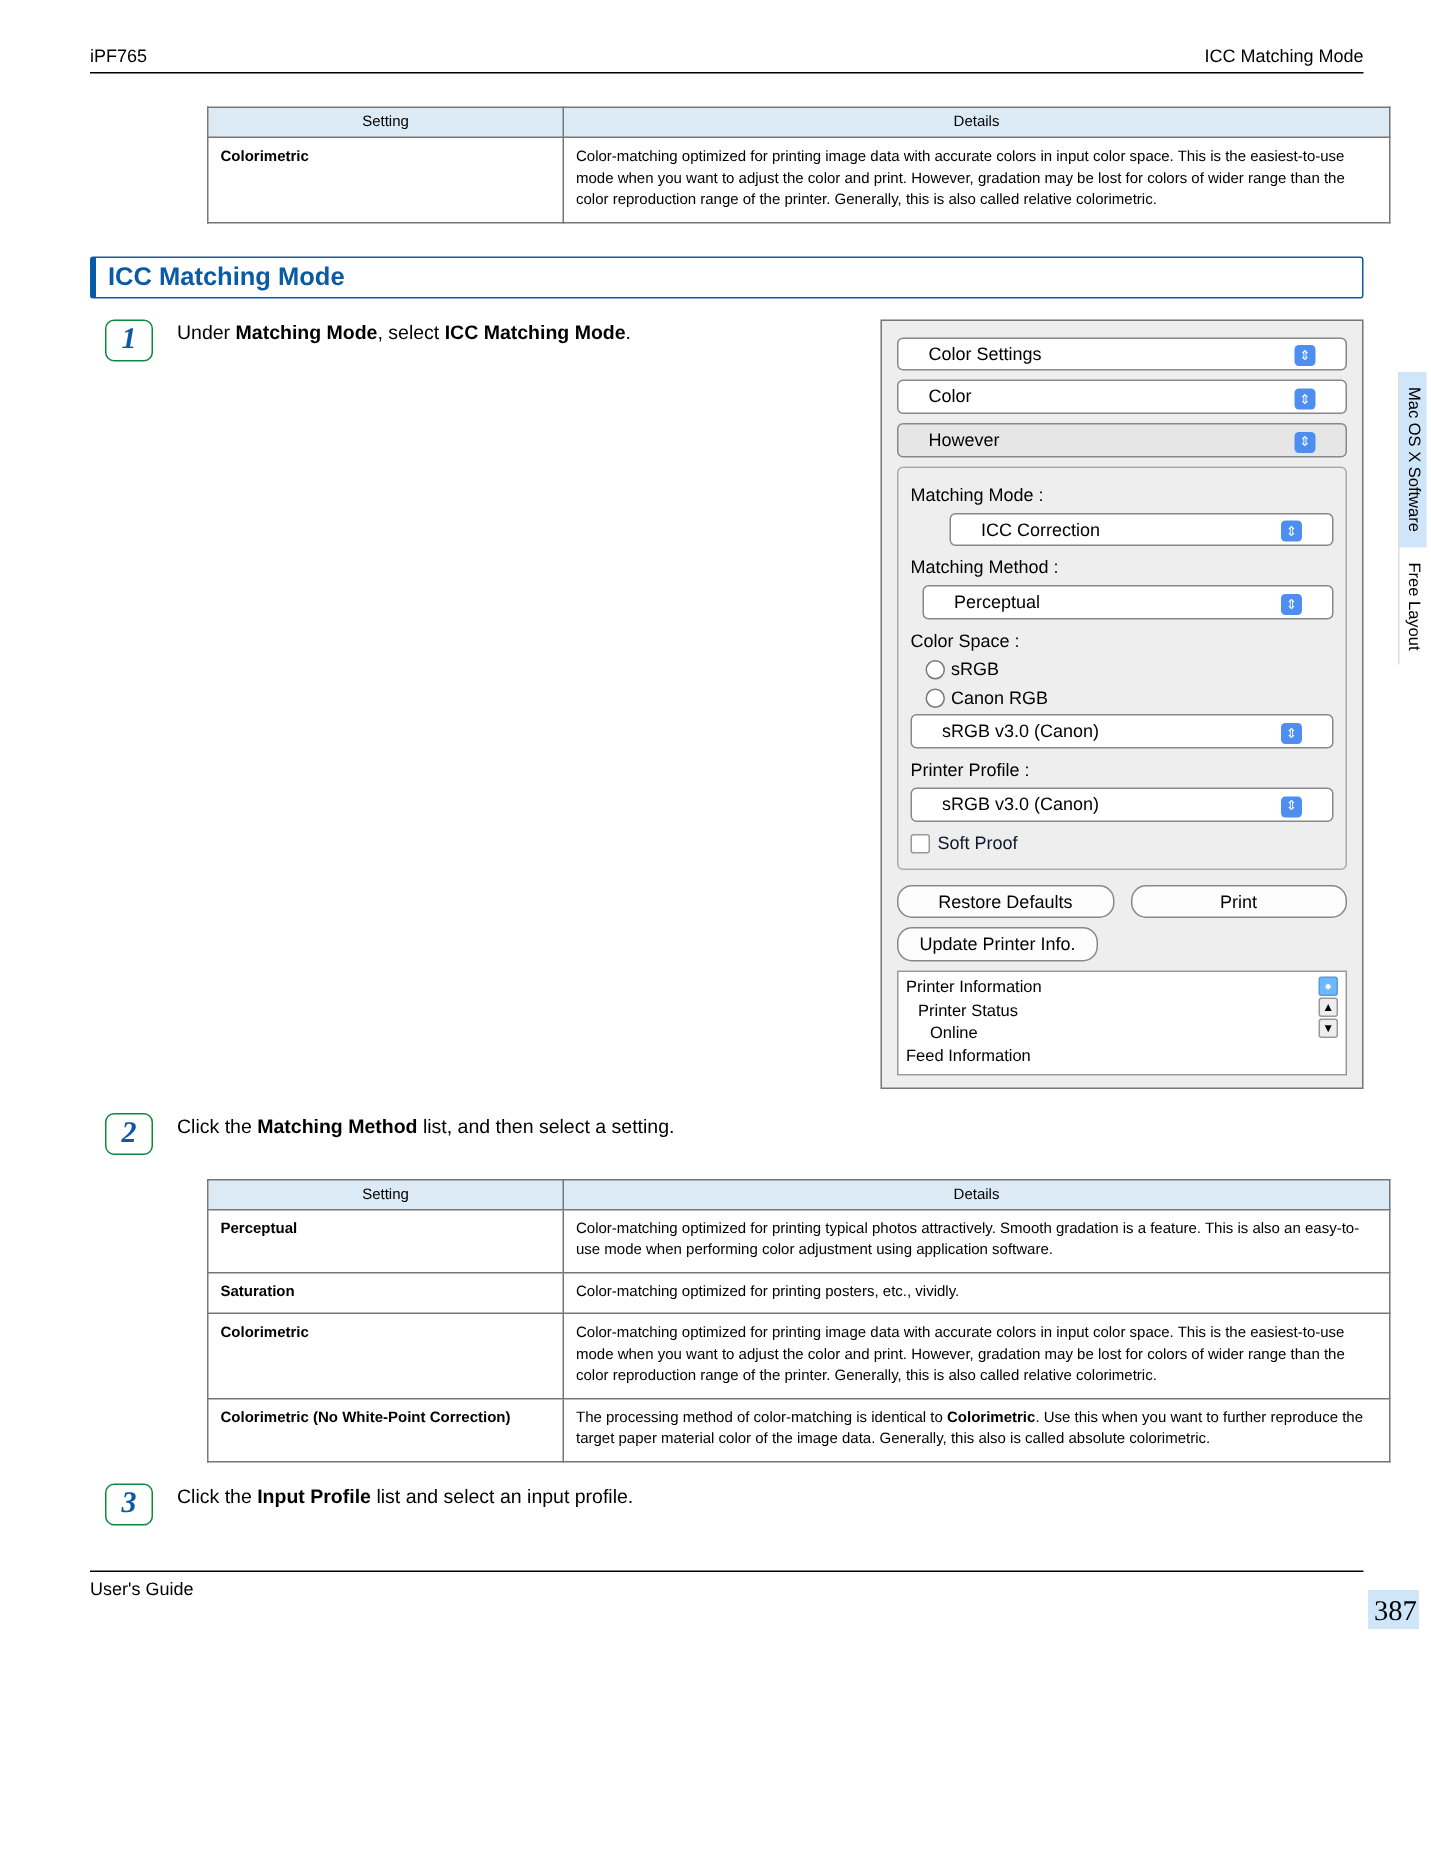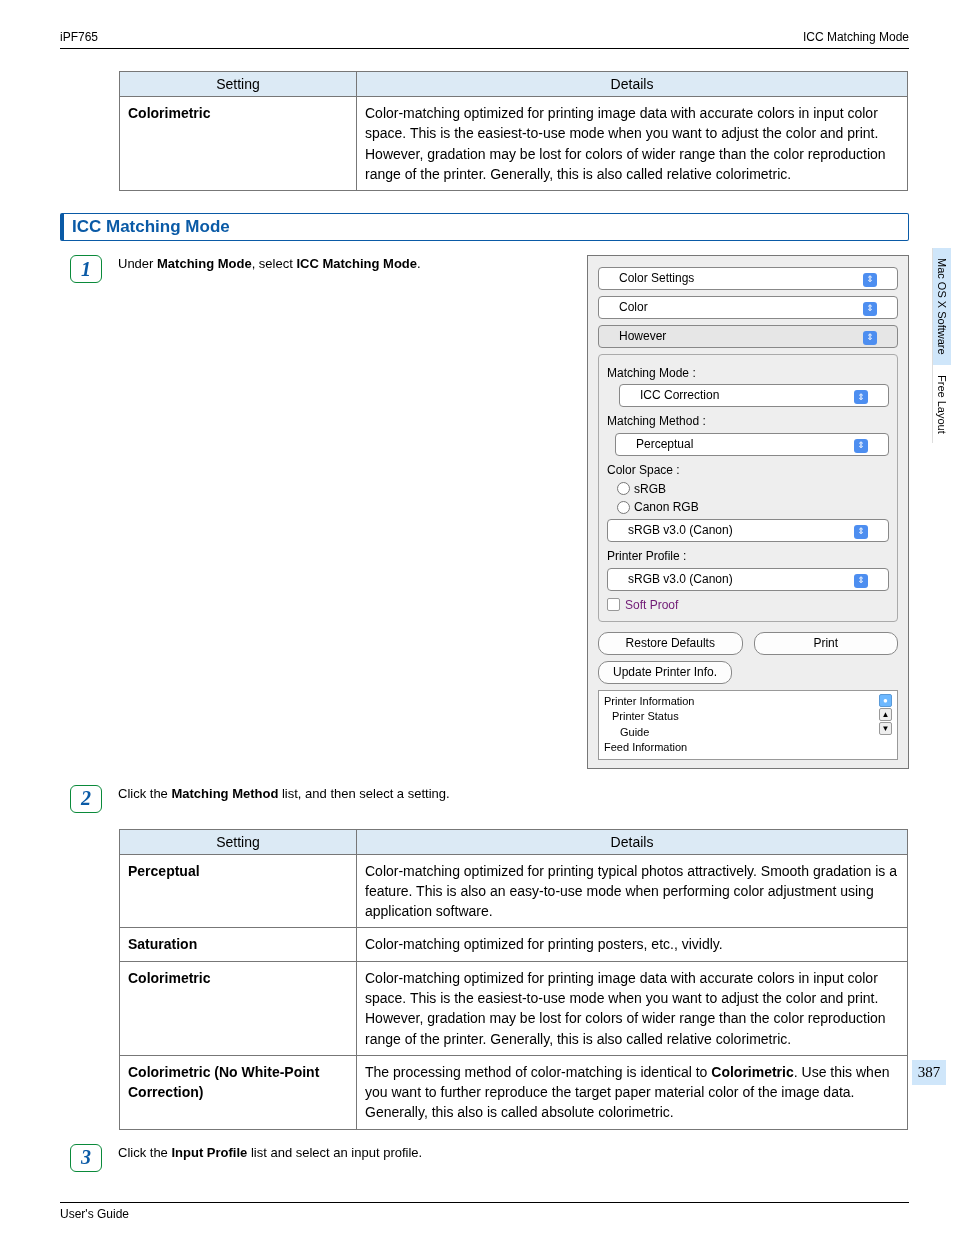--- a/index.html
+++ b/index.html
@@ -19,23 +19,23 @@
   .top-header {
     display: flex;
     justify-content: space-between;
     font-size: 12px;
     padding-bottom: 4px;
     border-bottom: 1px solid #000;
     margin-bottom: 22px;
   }
   table.data-table {
     width: calc(100% - 60px);
-    margin-left: 59px;
+    margin-left: 78px;
     border-collapse: collapse;
-    font-size: 14px;
+    font-size: 10px;
   }
   table.data-table th {
     background: #dceaf5;
     font-weight: normal;
     text-align: center;
     padding: 4px 8px;
     border: 1px solid #777;
   }
   table.data-table td {
     padding: 6px 8px;
@@ -138,21 +138,21 @@
     display: flex;
     align-items: center;
     gap: 4px;
     margin: 2px 0 2px 10px;
     font-size: 12px;
   }
   .radio {
     width: 11px; height: 11px; border: 1px solid #777; border-radius: 50%; background: #fff;
   }
   .check-row {
-    display:flex; align-items:center; gap:5px; color:#701a75; font-size:12px; margin-top:4px;
+    display:flex; align-items:center; gap:5px; color:#0f172a; font-size:12px; margin-top:4px;
   }
   .checkbox {
     width:11px; height:11px; border:1px solid #999; border-radius:2px; background:#fff;
   }
   .mac-button {
     background: #fdfdfd;
     border: 1px solid #888;
     border-radius: 10px;
     padding: 2px 14px;
     font-size: 12px;
@@ -186,21 +186,21 @@
     font-size: 11px;
     padding: 10px 3px;
     text-align: center;
     border-left: 1px solid #ddd;
   }
   .side-tab.active { background: #cfe6fa; }
   .page-num {
     position: absolute;
     right: 8px;
     top: 1060px;
-    font-size: 15px;
+    font-size: 19px;
     font-family: Georgia, serif;
     background:#cfe6fa;
     padding: 4px 4px;
     width:26px;
     text-align:center;
   }
   .footer {
     border-top: 1px solid #000;
     margin-top: 30px;
     padding-top: 4px;
@@ -255,21 +255,21 @@
           <div class="mac-select">
             <span>Color</span>
               <span class="arrow">⇕</span>
           </div>
           <div class="mac-select" style="background:#e6e6e6">
             <span>However</span>
               <span class="arrow">⇕</span>
           </div>
           <div class="sub-panel">
             <div class="dlabel">Matching Mode :</div>
-            <div class="mac-select" style="margin-left:12px">
+            <div class="mac-select" style="margin-left:26px">
               <span>ICC Correction</span>
                 <span class="arrow">⇕</span>
             </div>
             <div class="dlabel">Matching Method :</div>
             <div class="mac-select" style="margin-left:8px">
               <span>Perceptual</span>
                 <span class="arrow">⇕</span>
             </div>
             <div class="dlabel">Color Space :</div>
             <div class="radio-row">
@@ -296,21 +296,21 @@
           </div>
           <div class="btn-row">
             <span class="mac-button" style="flex:1">Restore Defaults</span>
             <span class="mac-button" style="flex:1">Print</span>
           </div>
           <span class="mac-button">Update Printer Info.</span>
           <div class="info-box">
             <div>
               <div>Printer Information</div>
               <div style="padding-left:8px">Printer Status</div>
-              <div style="padding-left:16px">Guide</div>
+              <div style="padding-left:16px">Online</div>
               <div>Feed Information</div>
             </div>
             <div class="scroll-icons">
               <span class="dot">●</span>
               <span>▲</span>
               <span>▼</span>
             </div>
           </div>
         </div>
       </div>

